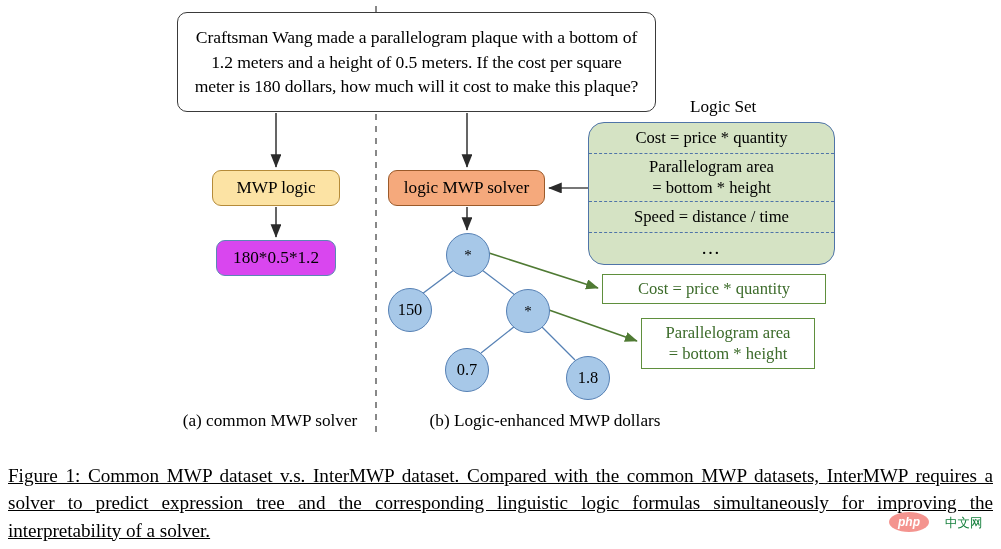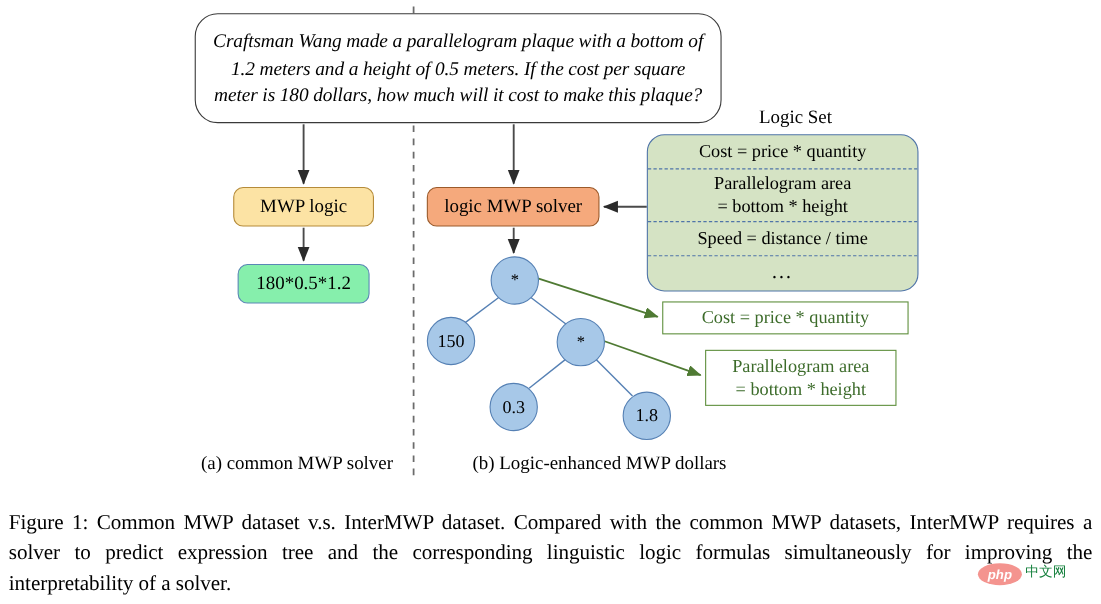--- a/index.html
+++ b/index.html
@@ -21,28 +21,27 @@
     width: 1001px;
     height: 549px;
   }
   .abs { position: absolute; }
 
   
   #problem-box {
     left: 177px; top: 12px;
     width: 479px; height: 100px;
     border: 1.4px solid #3a3a3a;
-    border-radius: 21px;
+    border-radius: 10px;
     background: #ffffff;
     box-sizing: border-box;
     display: flex;
     align-items: center;
     justify-content: center;
     padding: 3px 12px;
-    font-style: italic;
   }
   #problem-text {
     font-size: 17.6px;
     line-height: 1.39;
     text-align: center;
     letter-spacing: -0.1px;
   }
 
   
   .proc-box {
@@ -57,21 +56,21 @@
   }
   #mwp-solver-box {
     left: 212px; top: 170px;
     width: 128px; height: 36px;
     background: #fce3a4;
     border-color: #b58b39;
   }
   #answer-box {
     left: 216px; top: 240px;
     width: 120px; height: 36px;
-    background: #86efac;
+    background: #d946ef;
     border-color: #5b87b5;
   }
   #logic-solver-box {
     left: 388px; top: 170px;
     width: 157px; height: 36px;
     background: #f5a97c;
     border-color: #9b5a2a;
   }
 
   
@@ -154,28 +153,29 @@
   #subcap-b { left: 395px; top: 411px; width: 300px; }
 
   
   #caption {
     left: 8px; top: 462px;
     width: 985px;
     font-size: 19.2px;
     line-height: 1.42;
     text-align: justify;
     letter-spacing: -0.05px;
+    text-decoration: underline;
   }
 
   
   #watermark {
     left: 889px; top: 512px;
     display: flex;
-    align-items: flex-start;
-    gap: 3px;
+    align-items: flex-end;
+    gap: 16px;
   }
   #watermark-php {
     width: 40px; height: 20px;
     border-radius: 50%;
     background: #f4948f;
     color: #ffffff;
     font-style: italic;
     font-weight: bold;
     font-size: 12px;
     display: flex;
@@ -266,21 +266,21 @@
   <div class="abs node op" id="node-root">
     <span>*</span>
   </div>
   <div class="abs node" id="node-180">
     <span>150</span>
   </div>
   <div class="abs node op" id="node-mul2">
     <span>*</span>
   </div>
   <div class="abs node" id="node-05">
-    <span>0.3</span>
+    <span>0.7</span>
   </div>
   <div class="abs node" id="node-12">
     <span>1.8</span>
   </div>
 
   <div class="abs callout" id="callout-0">Cost = price  * quantity</div>
   <div class="abs callout" id="callout-1" style="white-space: pre-line;">Parallelogram area
 = bottom * height</div>
 
   <div class="abs" id="caption">Figure 1: Common MWP dataset v.s. InterMWP dataset. Compared with the common MWP datasets, InterMWP requires a solver to predict expression tree and the corresponding linguistic logic formulas simultaneously for improving the interpretability of a solver.</div>

